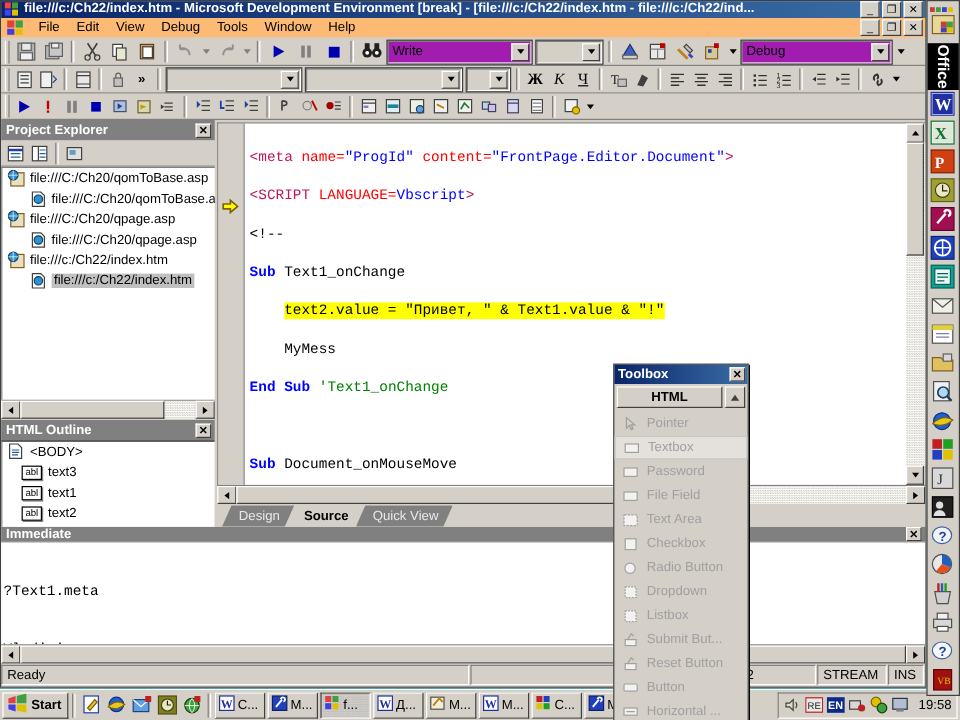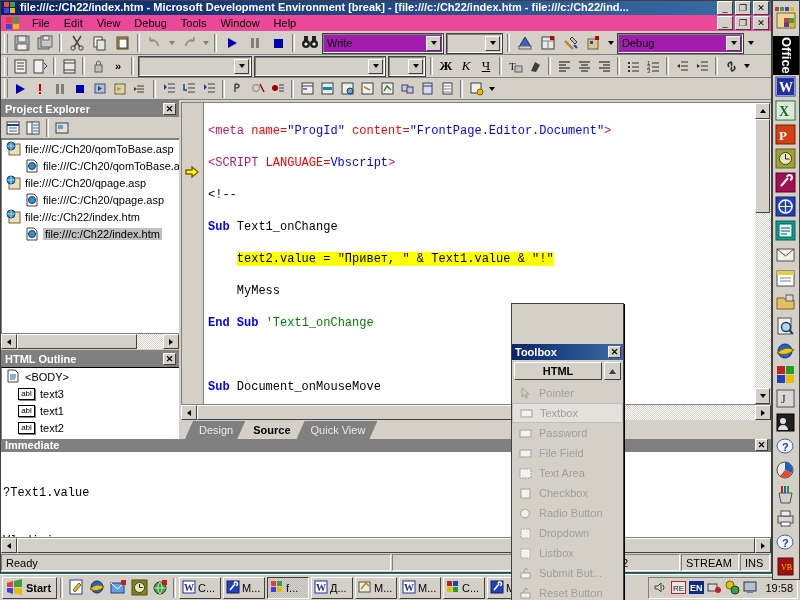--- a/index.html
+++ b/index.html
@@ -43,21 +43,21 @@
     background: #d4d0c8;
     border-top: 1px solid #fff; border-left: 1px solid #fff;
     border-right: 1px solid #404040; border-bottom: 1px solid #404040;
     display: flex; align-items: center; justify-content: center;
     font-size: 9px; color: #000; line-height: 1;
     font-family: "Liberation Sans", sans-serif;
   }
   
   .menubar {
     height: 20px; display: flex; align-items: center;
-    background: #ec4899; padding-left: 2px;
+    background: #fdba74; padding-left: 2px;
     border-bottom: 1px solid #d4d0c8;
   }
   .menubar .m-icon { width: 16px; height: 16px; margin: 0 4px 0 2px; }
   .menubar .mitem {
     padding: 2px 7px; font-size: 11px; color: #000;
     white-space: nowrap;
   }
   .menu-winbtns { margin-left: auto; display: flex; gap: 2px; padding-right: 2px; }
   
   .toolrow {
@@ -203,21 +203,21 @@
   
   .toolbox {
     position:absolute; left:510px; top:203px; width:113px; height:377px;
     background:#d4d0c8; border:1px solid #404040;
     box-shadow: 1px 1px 0 #000;
     display:flex;flex-direction:column; z-index:50;
   }
   .tbx-title {
     height:16px; background:linear-gradient(90deg,#0a246a,#3a6ea5);
     color:#fff;font-weight:bold;font-size:11px;
-    display:flex;align-items:center;padding-left:3px;margin-top:40px;
+    display:flex;align-items:center;padding-left:3px;
   }
   .tbx-title .x {
     margin-left:auto;margin-right:2px;width:13px;height:12px;background:#d4d0c8;
     border-top:1px solid #fff;border-left:1px solid #fff;
     border-right:1px solid #404040;border-bottom:1px solid #404040;
     color:#000;font-size:9px;font-weight:bold;display:flex;align-items:center;justify-content:center;
   }
   .tbx-cat {
     height:18px; margin:2px; display:flex; align-items:center;
   }
@@ -1139,21 +1139,21 @@
       </div>
     </div>
   </div>
 
   <div class="immediate">
     <div class="panel-title">
       <span>Immediate</span>
       <span class="x">✕</span>
     </div>
     <div class="imm-body">
-      <div>?Text1.value</div>
+      <div>?Text1.meta</div>
       <div>Vladimir</div>
       
       
       
     </div>
     <div class="hscroll">
       <span class="sbtn">
           <span class="tri-right" style="transform:rotate(180deg)"></span>
         </span>
       <span class="strack" style="display:flex">

